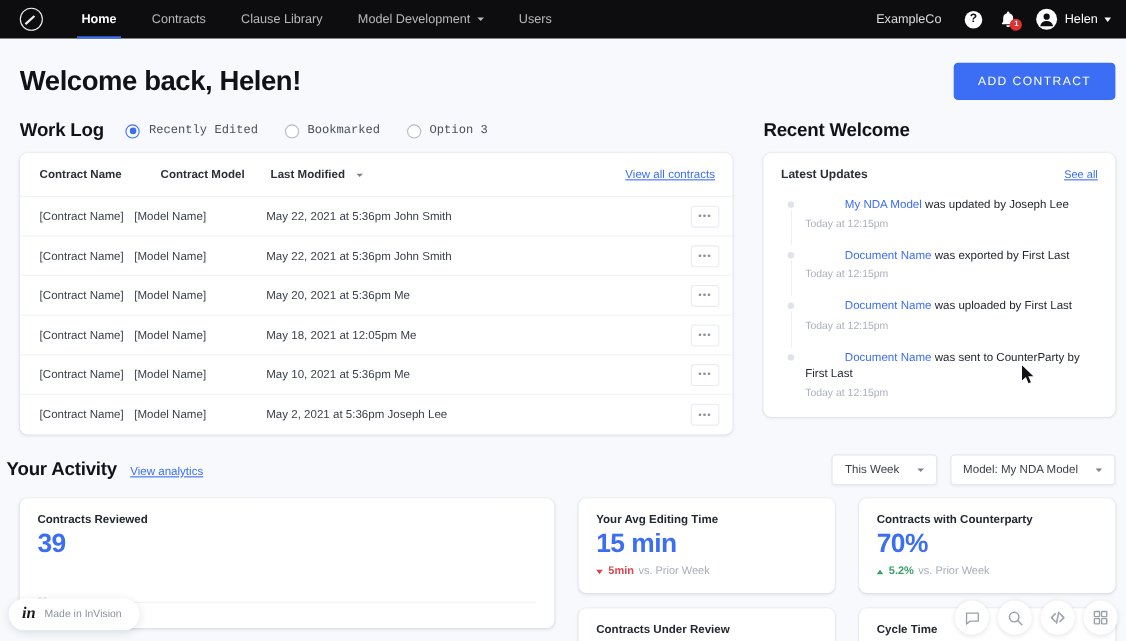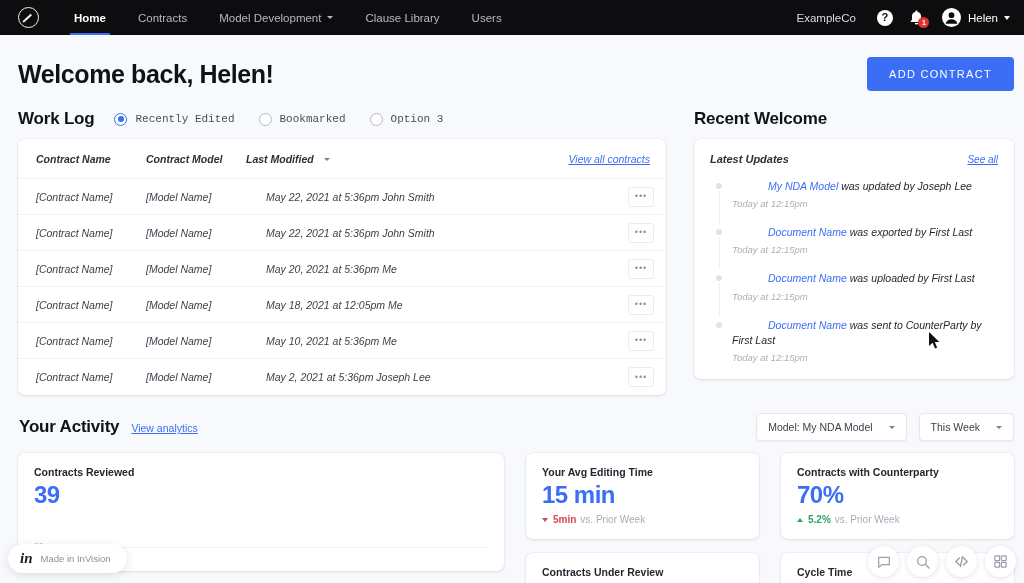--- a/index.html
+++ b/index.html
@@ -107,21 +107,20 @@
   .radio.on .rdot { border-color: #3b6ef5; }
   .radio.on .rdot::after {
     content: ""; width: 6.5px; height: 6.5px; border-radius: 50%; background: #3b6ef5;
   }
   .rlabel { font-size: 11px; color: #4a4f5a; font-family: Liberation Mono, monospace; }
 
   
   .card {
     background: #ffffff; border-radius: 7px;
     box-shadow: 0 1px 3px rgba(20,30,60,.09), 0 0 0 1px rgba(20,30,60,.035);
-    font-style: italic;
   }
   .thead {
     display: flex; align-items: center; padding: 14px 16px 13px 18px;
     border-bottom: 1px solid #eef1f5;
   }
   .th { font-size: 10.5px; font-weight: bold; color: #2b2f38; }
   .th.c1 { width: 110px; }
   .th.c2 { width: 100px; }
   .th.c3 { display: flex; align-items: center; }
   .sort-caret {
@@ -132,21 +131,21 @@
   .viewall {
     margin-left: auto; font-size: 10.5px; color: #3b6ef5;
     text-decoration: underline; cursor: pointer;
   }
   .trow {
     display: flex; align-items: center; padding: 0 12px 0 18px;
     height: 36px; border-bottom: 1px solid #f0f2f6;
   }
   .trow:last-child { border-bottom: none; }
   .td { font-size: 10.5px; color: #3a3f49; }
-  .td.c1 { width: 110px; }
+  .td.c1 { width: 86px; }
   .td.c2 { width: 120px; }
   .td.c3 { flex: 1; }
   .rowmenu {
     width: 26px; height: 20px; border: 1px solid #e9ecf2; border-radius: 3px;
     background: #fff; display: flex; align-items: center; justify-content: center;
     cursor: pointer; letter-spacing: 1px; color: #8b919d; font-size: 9px; line-height: 1;
   }
 
   
   .act-card { padding: 14px 16px 16px 16px; }
@@ -169,21 +168,21 @@
     width: 1px; background: #eceff4;
   }
   .feed-item:last-child::after { display: none; }
   .feed-text { font-size: 10.5px; color: #23272f; line-height: 1.45; }
   .feed-link { color: #3b6ef5; cursor: pointer; padding-left: 36px; }
   .feed-time { font-size: 9.5px; color: #aab0bb; margin-top: 4px; }
 
   
   .ya-row {
     display: flex; align-items: center; justify-content: space-between;
-    padding: 0 10px 0 19px; margin-top: 18px;
+    padding: 0 10px 0 6px; margin-top: 18px;
   }
   .ya-left { display: flex; align-items: baseline; }
   .ya-link {
     font-size: 10.5px; color: #3b6ef5; text-decoration: underline;
     margin-left: 12px; cursor: pointer;
   }
   .ya-right { display: flex; gap: 12px; }
   .select {
     background: #ffffff; border: 1px solid #e4e8ee; border-radius: 4px;
     padding: 7px 11px; font-size: 10.5px; color: #3a3f49;
@@ -248,25 +247,25 @@
     <div class="logo-circle"></div>
   </div>
   <div class="nav-left">
     <div class="nav-item active">
       <span>Home</span>
     </div>
     <div class="nav-item">
       <span>Contracts</span>
     </div>
     <div class="nav-item">
+      <span>Clause Library</span>
+    </div>
+    <div class="nav-item">
       <span>Model Development</span>
       <span class="caret-tiny"></span>
-    </div>
-    <div class="nav-item">
-      <span>Clause Library</span>
     </div>
     <div class="nav-item">
       <span>Users</span>
     </div>
   </div>
   <div class="nav-right">
     <div class="company">ExampleCo</div>
     <div class="icon-btn">
       <div class="help-circle">?</div>
     </div>
@@ -410,25 +409,25 @@
     </div>
   </div>
 
   <div class="ya-row">
     <div class="ya-left">
       <div class="sec-title">Your Activity</div>
       <div class="ya-link">View analytics</div>
     </div>
     <div class="ya-right">
       <div class="select">
+        <span>This Week</span>
+        <span class="sc"></span>
+      </div>
+      <div class="select">
         <span>Model: My NDA Model</span>
-        <span class="sc"></span>
-      </div>
-      <div class="select">
-        <span>This Week</span>
         <span class="sc"></span>
       </div>
     </div>
   </div>
 
   <div class="stats">
     <div class="stat-col-wide">
       <div class="chart-card">
         <div class="stat-label">Contracts Reviewed</div>
         <div class="stat-value">39</div>

